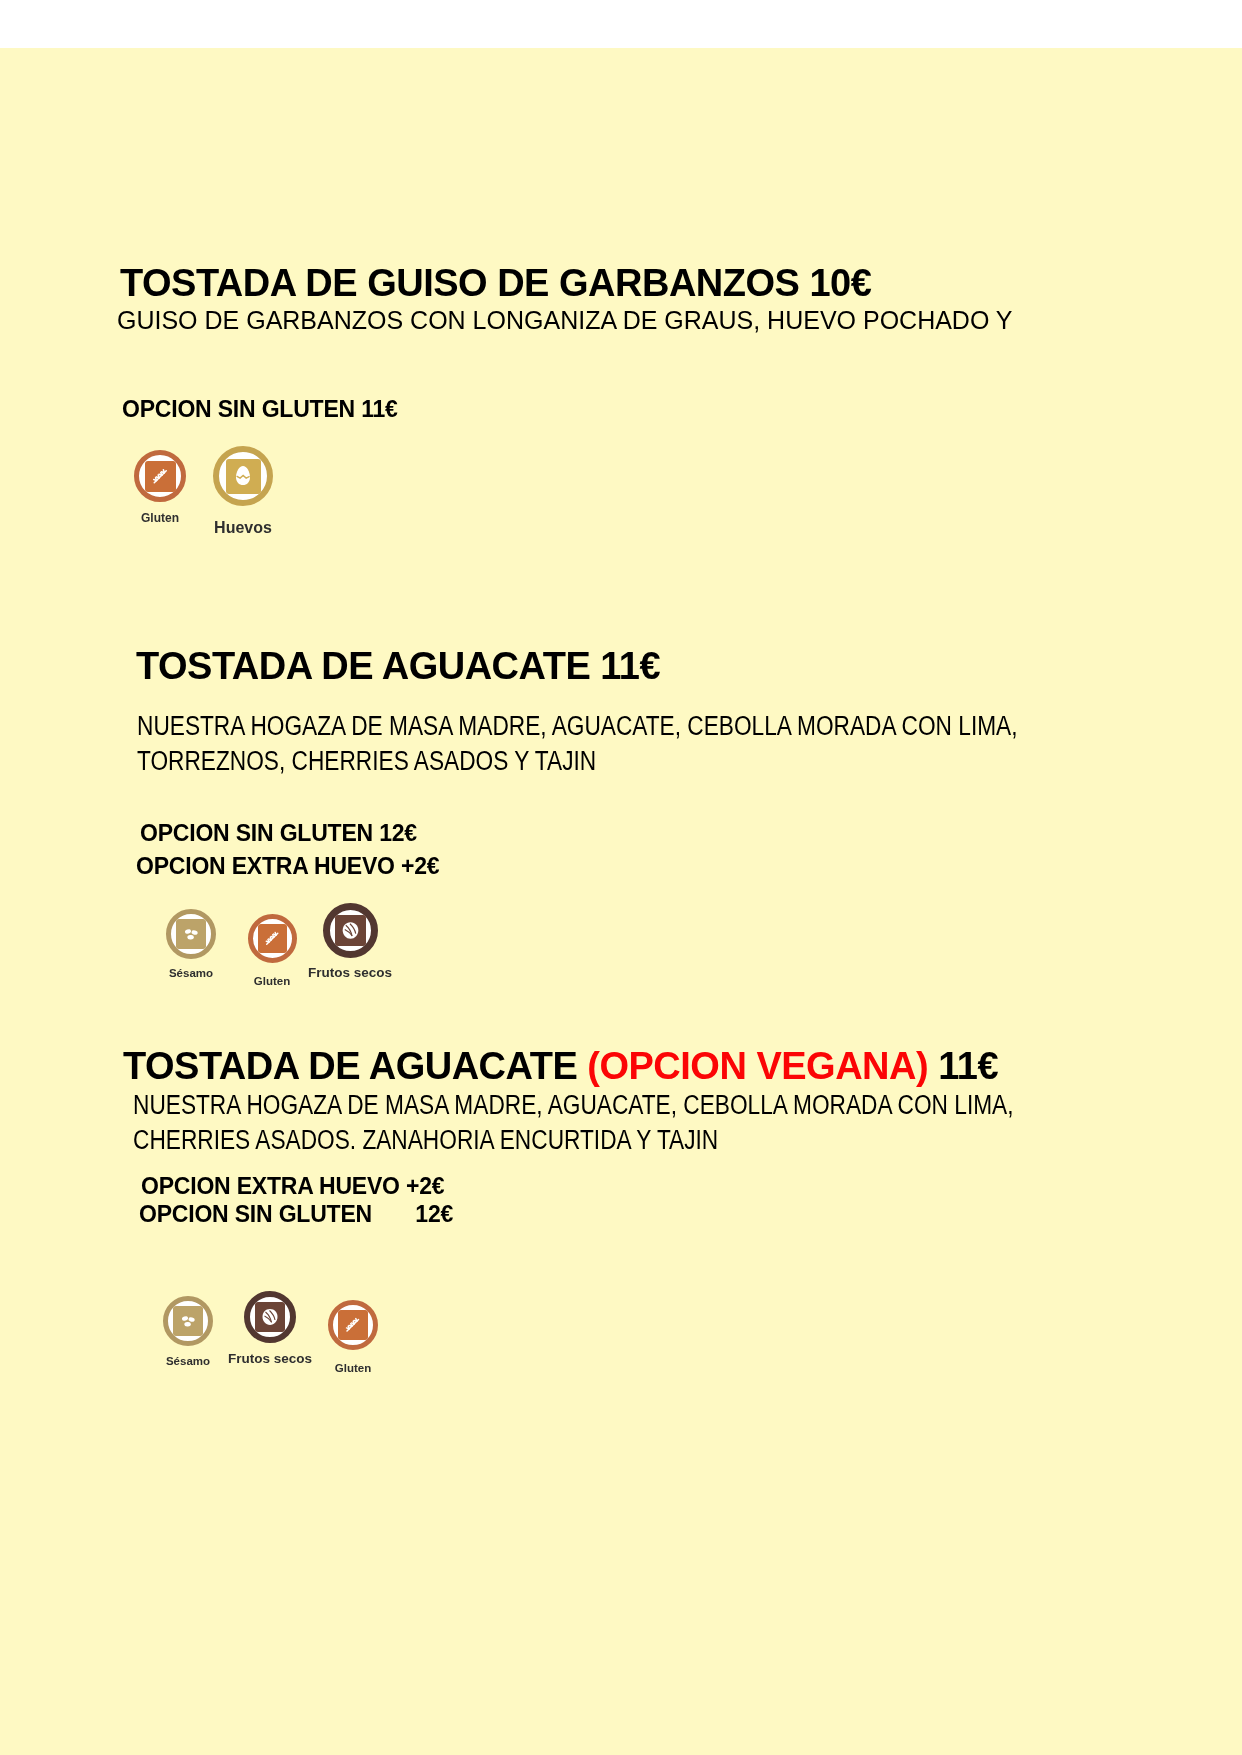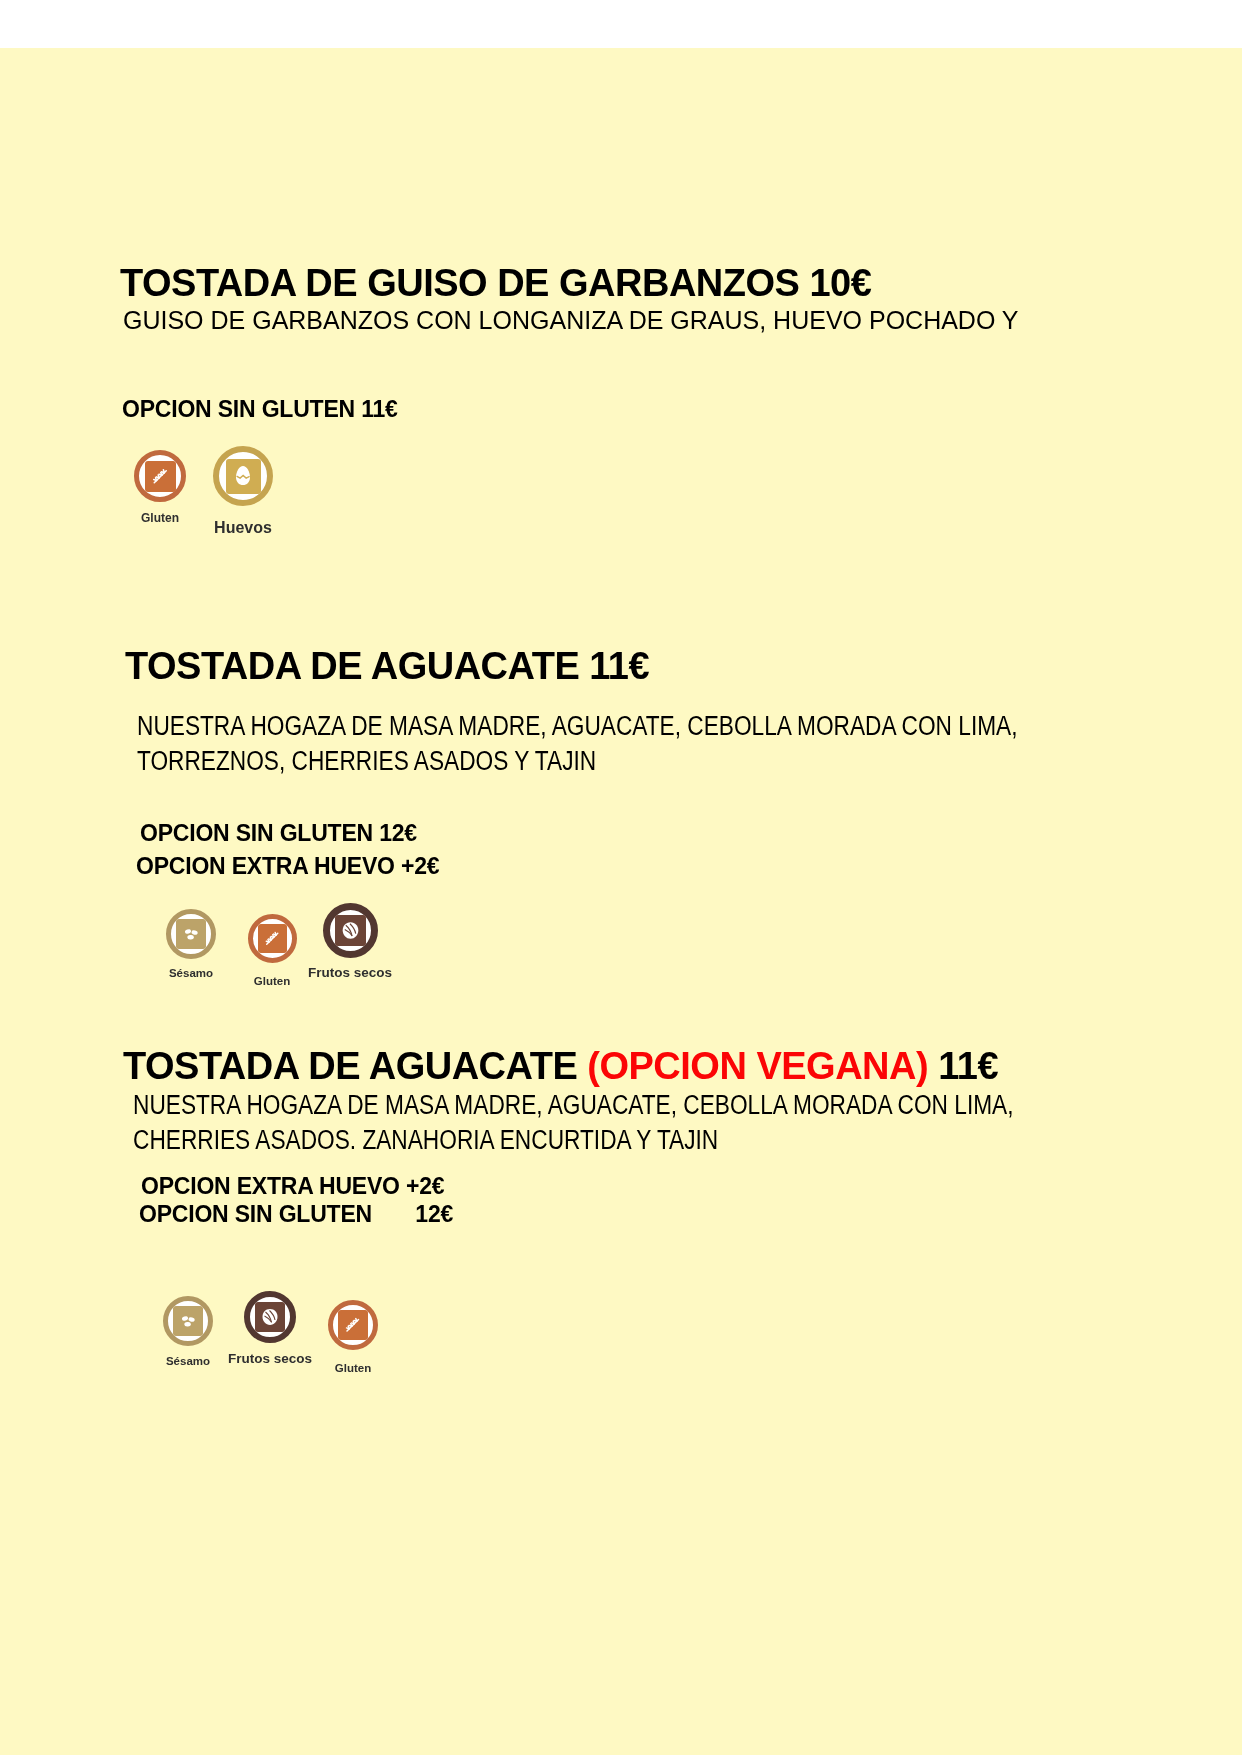--- a/index.html
+++ b/index.html
@@ -20,21 +20,21 @@
   .red{}
 </style>
 </head>
 <body>
 
 <div class="page">
 
   <div>
     <div class="abs dish-title" style="left:120px;top:216px">TOSTADA DE GUISO DE GARBANZOS 10€</div>
 
-    <div class="abs desc" style="left:123px;top:257px">
+    <div class="abs desc" style="left:117px;top:257px">
       <div>GUISO DE GARBANZOS CON LONGANIZA DE GRAUS, HUEVO POCHADO Y</div>
     </div>
 
     <div class="abs opt" style="left:122px;top:349px">OPCION SIN GLUTEN 11€</div>
 
     <div class="allergen" style="left:112px;top:402px">
       <div class="ring" style="width: 52px; height: 52px; border: 5px solid rgb(192, 106, 62);">
         <div class="sq" style="width: 31px; height: 31px; background-color: rgb(202, 111, 56); color: rgb(202, 111, 56);">
           <svg width="25" height="25" viewBox="0 0 24 24">
             <g fill="none" stroke="#fff" stroke-width="1.5" stroke-linecap="round">
@@ -61,21 +61,21 @@
             <path fill="#fff" d="M12 3.5 C8.8 3.5 6 8.5 6 13 C6 17 8.7 19.8 12 19.8 C15.3 19.8 18 17 18 13 C18 8.5 15.2 3.5 12 3.5 Z"></path>
             <path fill="none" stroke="currentColor" stroke-width="1.2" d="M6.5 12.2 l3 1.6 l2.6 -2.2 l2.6 2.2 l3 -1.4"></path>
           </svg>
         </div>
       </div>
       <div class="alabel" style="font-size:16px;margin-top:13px;">Huevos</div>
     </div>
   </div>
 
   <div>
-    <div class="abs dish-title" style="left:125px;top:599px">TOSTADA DE AGUACATE 11€</div>
+    <div class="abs dish-title" style="left:136px;top:599px">TOSTADA DE AGUACATE 11€</div>
 
     <div class="abs desc-cond" style="left:137px;top:661px">
       <div>NUESTRA HOGAZA DE MASA MADRE, AGUACATE, CEBOLLA MORADA CON LIMA,</div>
       <div>TORREZNOS, CHERRIES ASADOS Y TAJIN</div>
     </div>
 
     <div class="abs opt" style="left:140px;top:773px">OPCION SIN GLUTEN 12€</div>
     <div class="abs opt" style="left:136px;top:806px">OPCION EXTRA HUEVO +2€</div>
 
     <div class="allergen" style="left:143px;top:861px">

